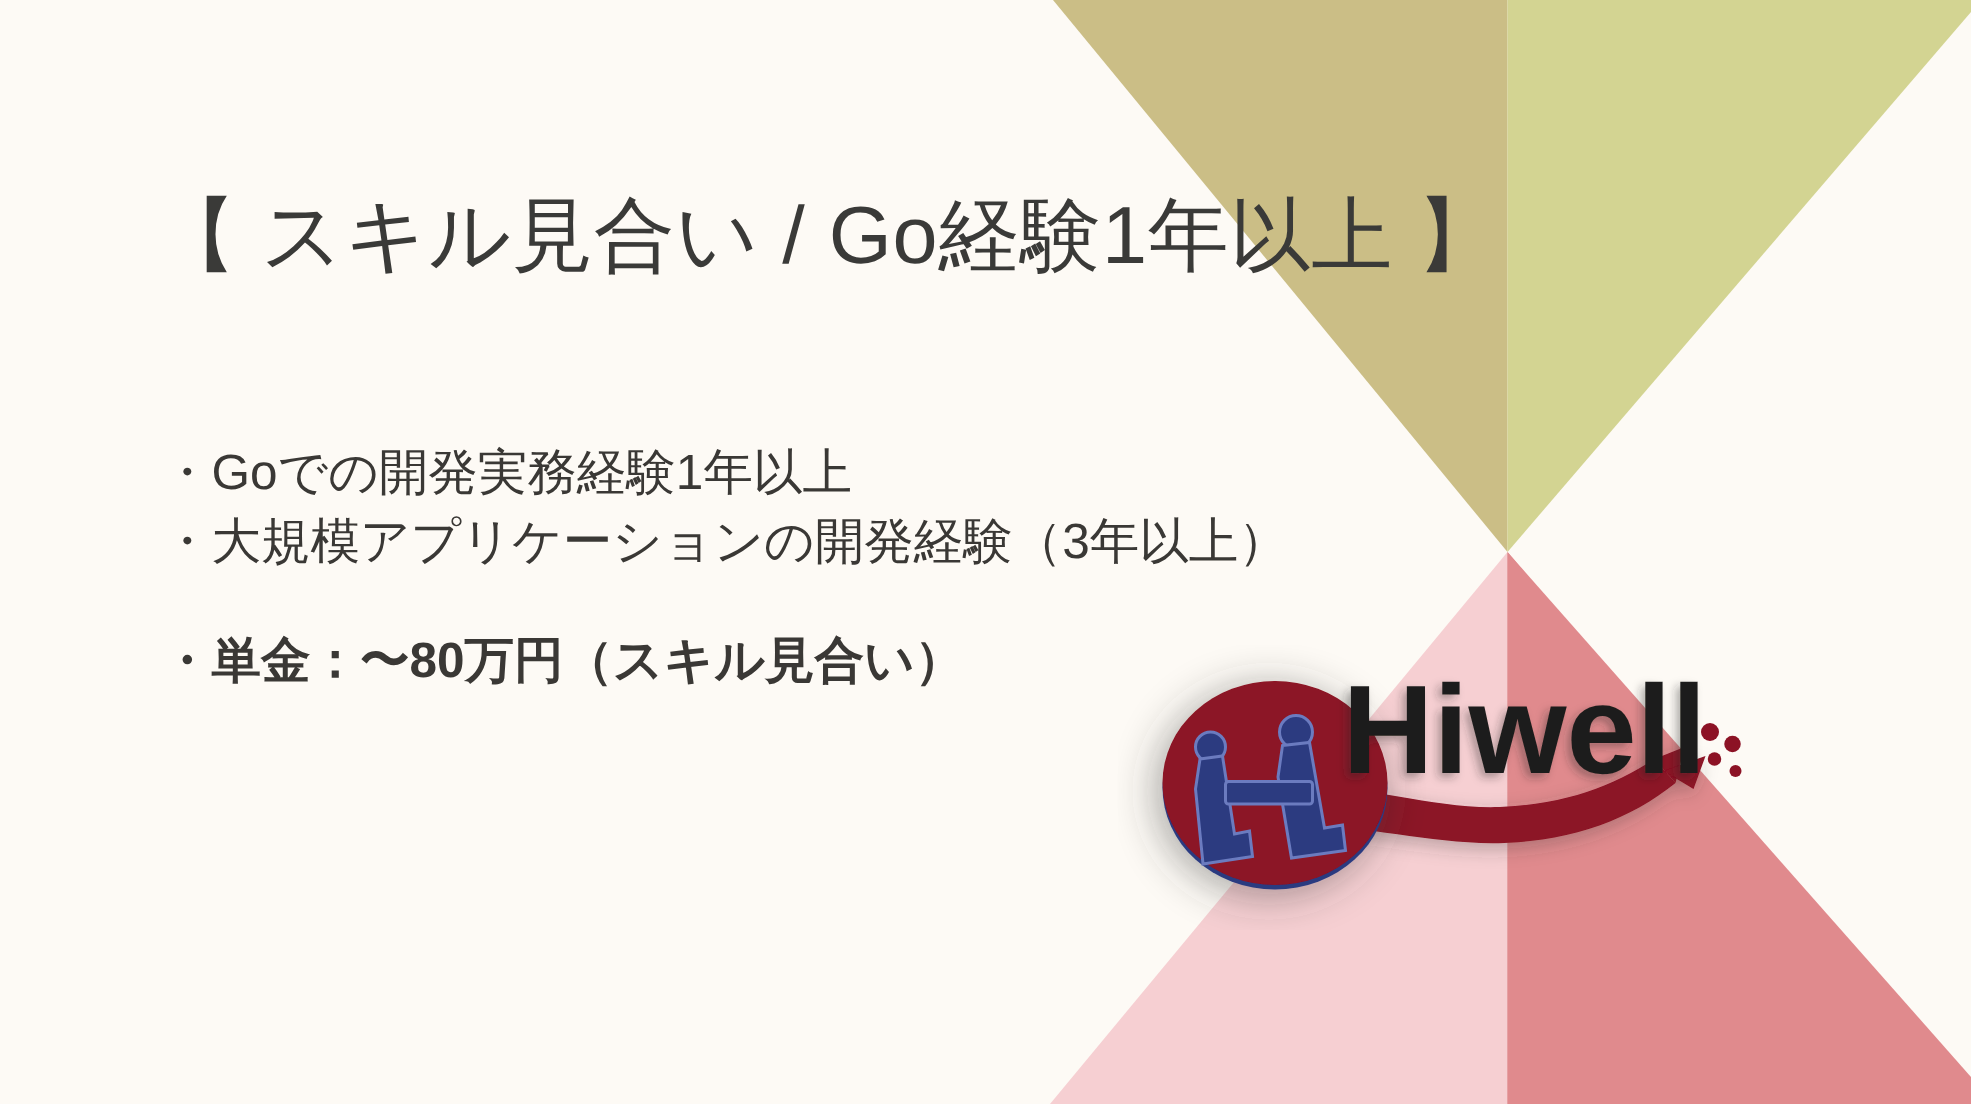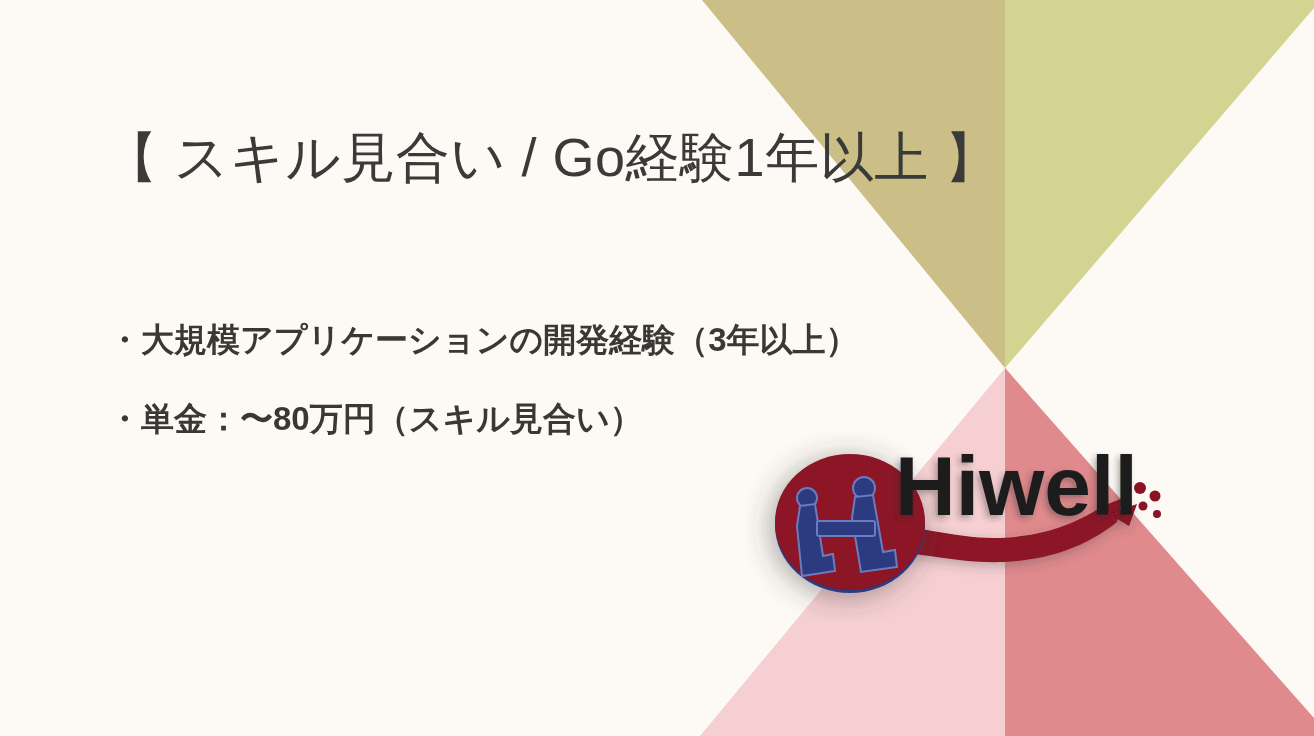--- a/index.html
+++ b/index.html
@@ -52,22 +52,21 @@
     color: #3a3835;
     white-space: nowrap;
     margin: 0;
     height: 33px;
   }
   .body-line.gap-before {
     margin-top: 46px;
     font-weight: bold;
   }
   .body-line.spaced {
-    margin-top: 25px;
-    font-weight: bold;
+    margin-top: 13px;
   }
 
   
   #logo {
     position: absolute;
     left: 745px;
     top: 430px;
     width: 420px;
     height: 190px;
   }
@@ -85,20 +84,21 @@
     <polygon points="702,0 1005,0 1005,368" fill="#cbbe86"></polygon>
     <polygon points="1005,0 1314,0 1314,8 1005,368" fill="#d3d492"></polygon>
     <polygon points="1005,368 1005,736 700,736" fill="#f6cfd2"></polygon>
     <polygon points="1005,368 1314,736 1005,736" fill="#e08a8d"></polygon>
     <polygon points="1005,368 1314,718 1314,736 1005,736" fill="#e08a8d"></polygon>
   </svg>
 
   <div id="title" class="static">【 スキル見合い / Go経験1年以上 】</div>
 
   <div id="body-lines">
+    <p class="body-line">・Goでの開発実務経験1年以上</p>
     <p class="body-line spaced">・大規模アプリケーションの開発経験（3年以上）</p>
     <p class="body-line gap-before">・単金：〜80万円（スキル見合い）</p>
   </div>
 
   <div id="logo">
     <svg viewBox="0 0 420 190" width="420" height="190">
       <defs>
         <filter id="softshadow" x="-60%" y="-60%" width="240%" height="240%">
           <feDropShadow dx="-4" dy="4" stdDeviation="14" flood-color="#3a3a3a" flood-opacity="0.45"></feDropShadow>
         </filter>

